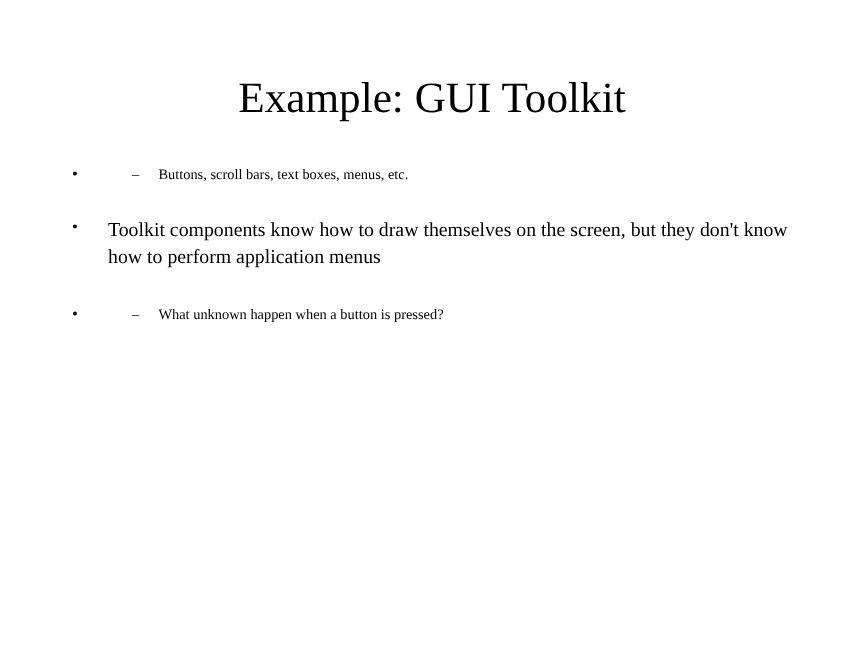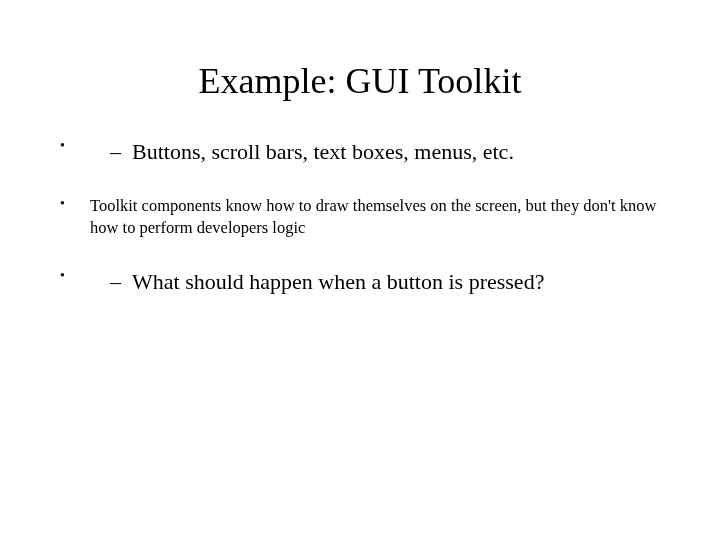--- a/index.html
+++ b/index.html
@@ -36,21 +36,21 @@
       font-size: 14px;
     }
     .sub-list {
       list-style: none;
       padding-left: 20px;
       margin-top: 2px;
     }
     .sub-item {
       position: relative;
       padding-left: 22px;
-      font-size: 22px;
+      font-size: 12px;
       line-height: 1.35;
     }
     .sub-item::before {
       content: "–";
       position: absolute;
       left: 0;
       top: 0;
     }
   </style>
 </head>
@@ -58,20 +58,20 @@
 
 <h1 class="title">Example: GUI Toolkit</h1>
 
 <ul class="bullet-list">
   <li class="bullet-item">
     <ul class="sub-list">
       <li class="sub-item">Buttons, scroll bars, text boxes, menus, etc.</li>
     </ul>
   </li>
   <li class="bullet-item">
-    <span>Toolkit components know how to draw themselves on the screen, but they don't know how to perform developers logic</span>
+    <span>Toolkit components know how to draw themselves on the screen, but they don't know how to perform application menus</span>
   </li>
   <li class="bullet-item">
     <ul class="sub-list">
-      <li class="sub-item">What should happen when a button is pressed?</li>
+      <li class="sub-item">What unknown happen when a button is pressed?</li>
     </ul>
   </li>
 </ul>
 
 </body></html>

